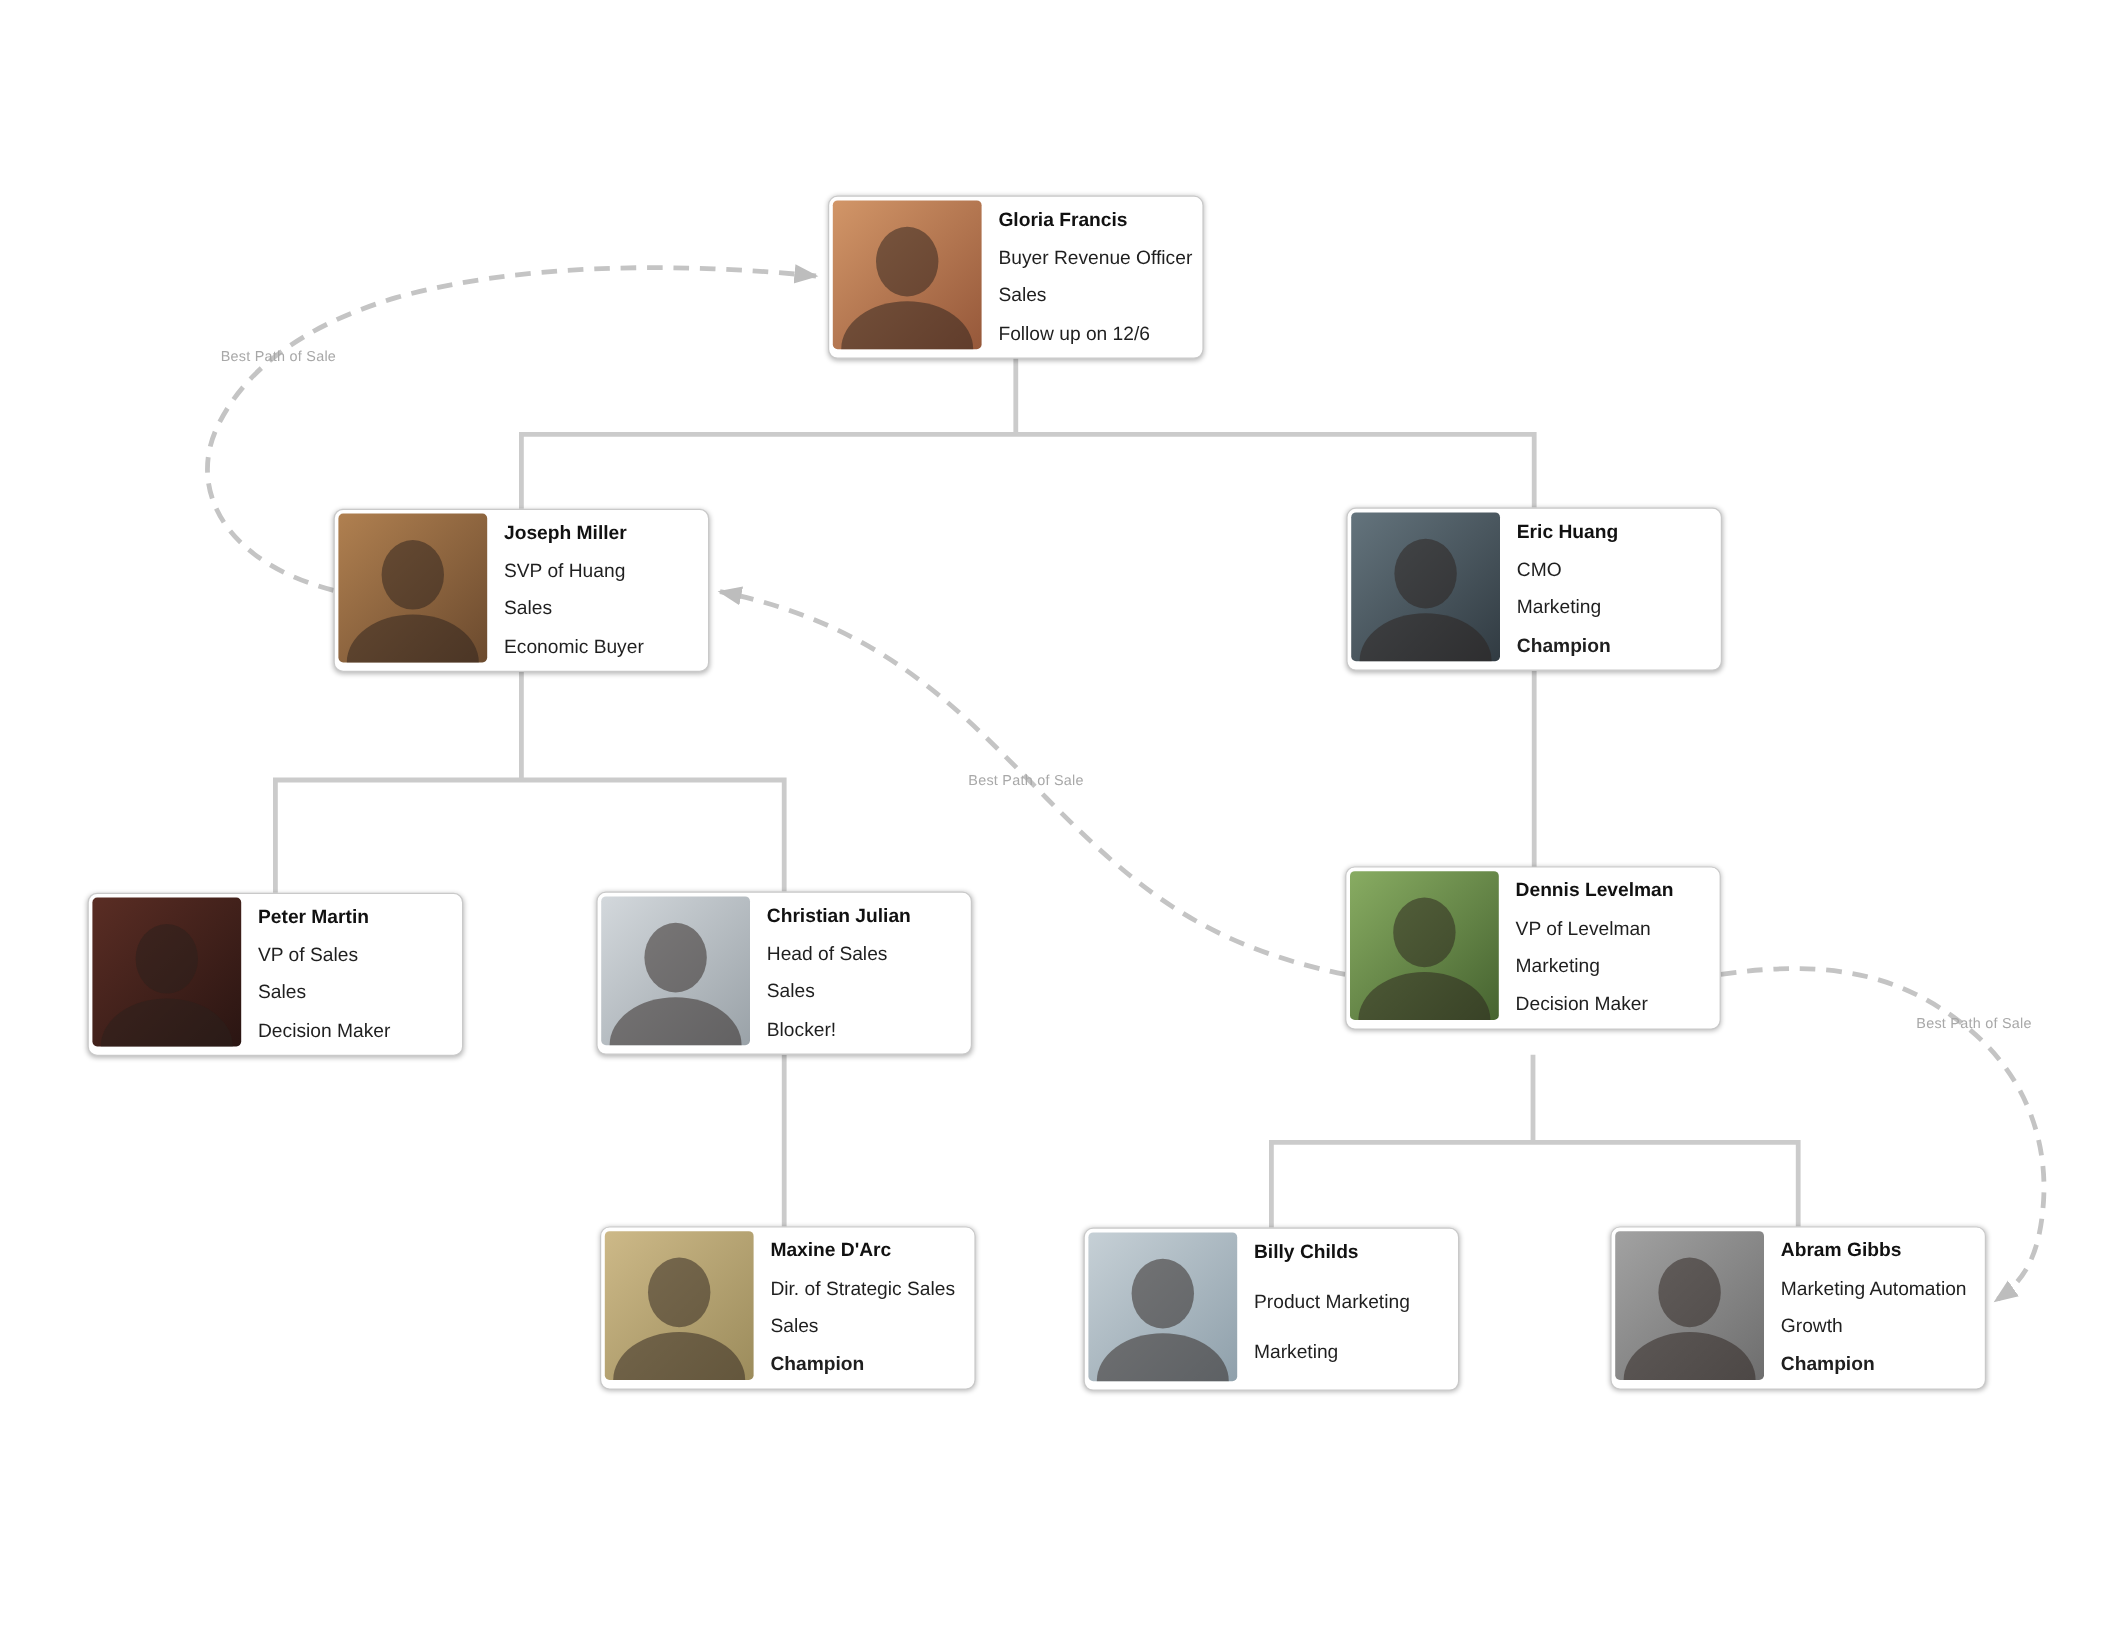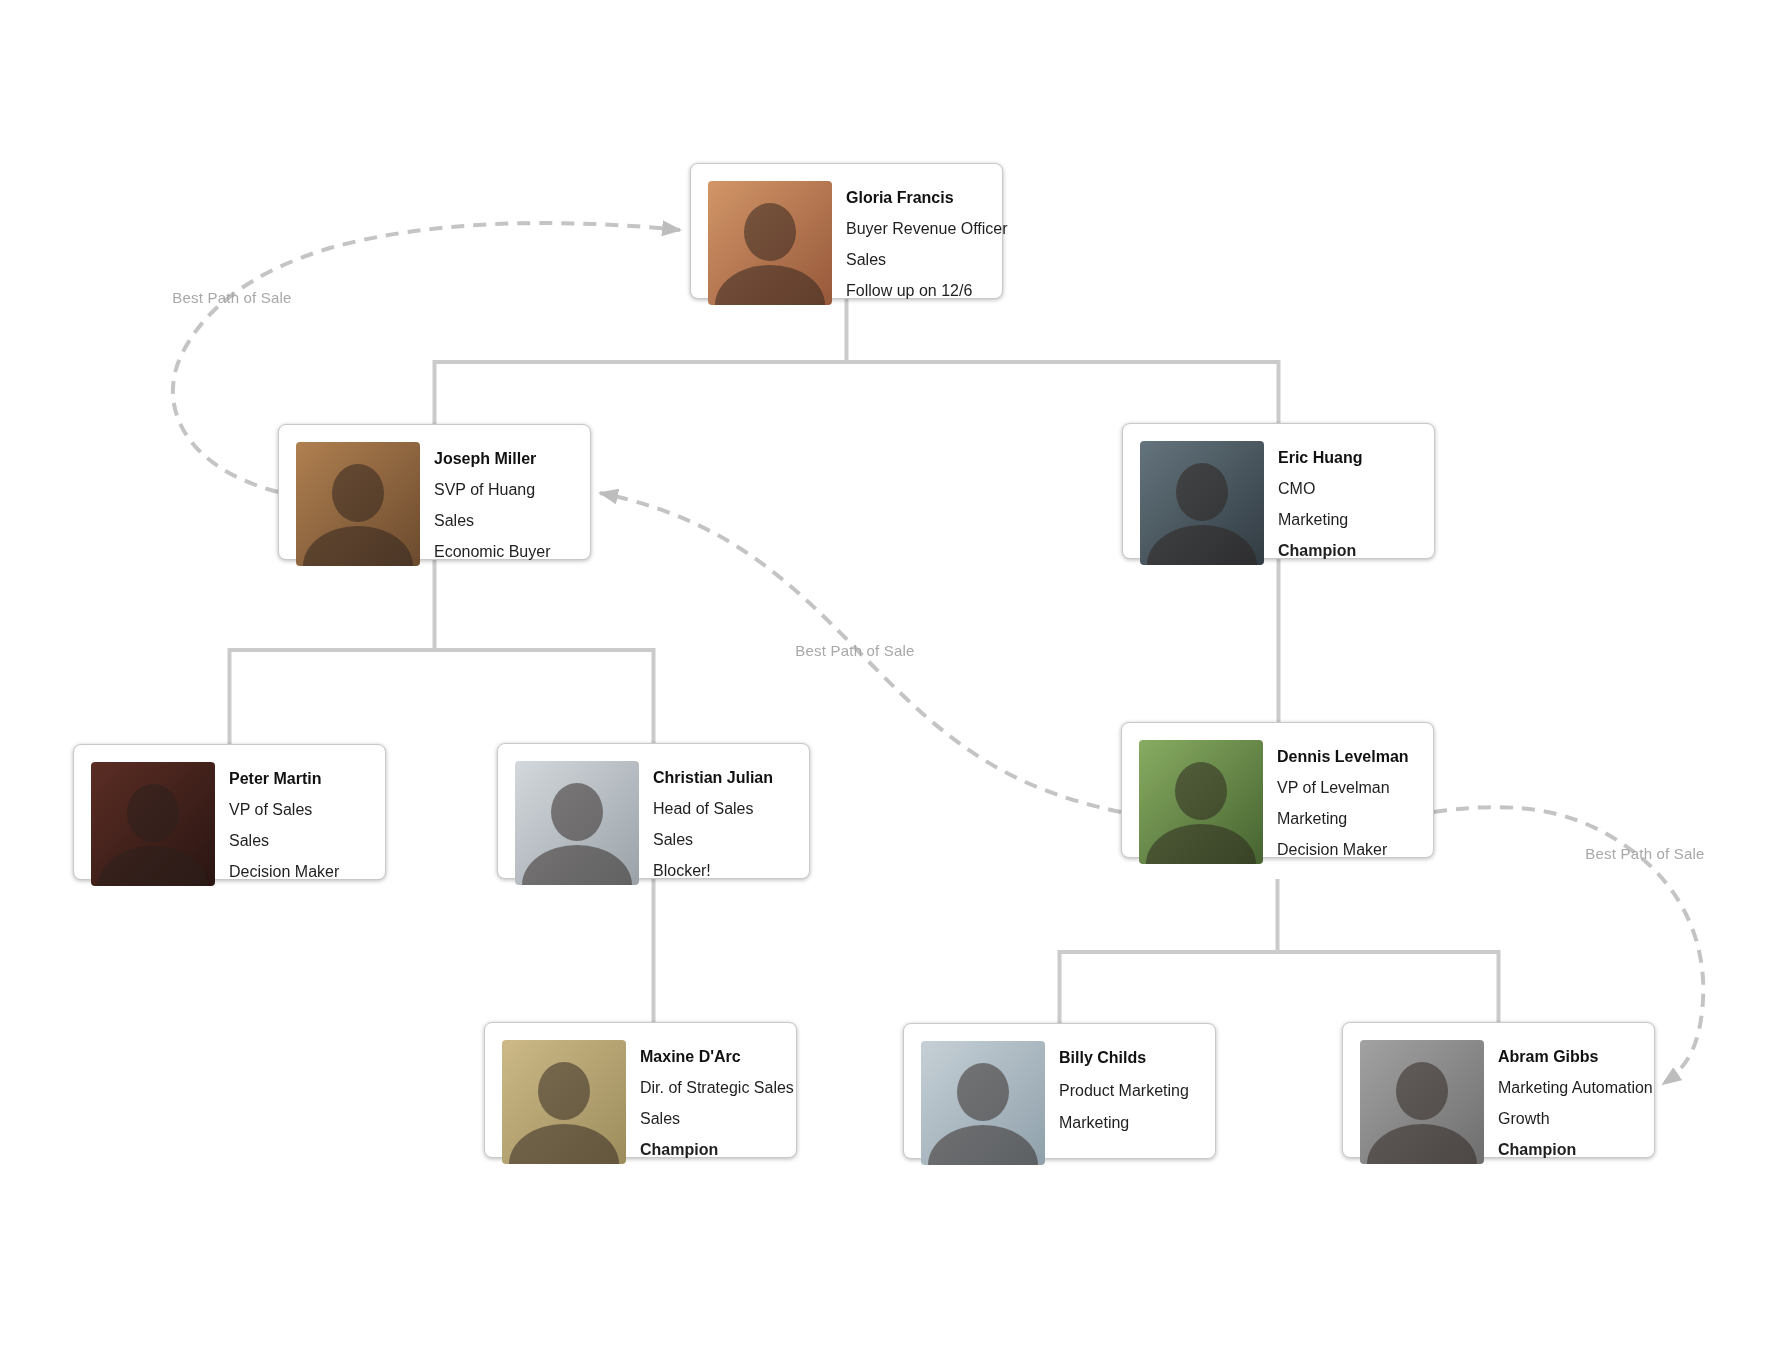--- a/index.html
+++ b/index.html
@@ -5,21 +5,21 @@
   html,body{margin:0;padding:0;background:#ffffff;}
   body{width:1765px;height:1365px;font-family:"Liberation Sans",sans-serif;}
   .stage{position:relative;width:1765px;height:1365px;overflow:hidden;background:#ffffff;}
 
   svg.wires{position:absolute;left:0;top:0;width:1765px;height:1365px;}
 
   .card{
     position:absolute;width:313px;height:136px;box-sizing:border-box;
     background:#ffffff;border:1px solid var(--card-border,#c9c9c9);border-radius:8px;
     box-shadow:0 1px 4px rgba(0,0,0,0.28);
-    display:flex;padding:17px;
+    display:flex;padding:3px;
   }
   .photo{
     flex:0 0 124px;width:124px;height:124px;border-radius:4px;
     position:relative;overflow:hidden;
   }
   .photo::before{ 
     content:"";position:absolute;left:50%;top:18%;width:52px;height:58px;
     transform:translateX(-50%);border-radius:50%;
     background:rgba(42,32,28,0.50);
   }
@@ -42,21 +42,21 @@
     flex:1;margin-left:14px;padding:1px 0;display:flex;flex-direction:column;
     justify-content:space-between;min-width:0;
   }
   .info > div{line-height:31px;font-size:16px;color:var(--body-text,#1f1f1f);white-space:nowrap;}
   .info .name{font-weight:700;color:var(--name-text,#111111);}
   .st-champion{color:var(--champion,#2bb3c3);font-weight:700;}
   .st-blocker{color:var(--blocker,#f77c7c);font-weight:400;}
 
   .path-label{
     position:absolute;transform:translate(-50%,-50%);
-    font-size:15px;color:var(--path-label,#a8a8a8);white-space:nowrap;
+    font-size:12px;color:var(--path-label,#a8a8a8);white-space:nowrap;
     letter-spacing:0.2px;
   }
 </style>
 </head>
 <body>
 
 <div class="stage">
 
   <svg class="wires" viewBox="0 0 1765 1365">
     <defs>
@@ -137,21 +137,21 @@
   <div class="card" style="left:1121px;top:722px">
     <div class="photo p5"></div>
     <div class="info">
       <div class="name">Dennis Levelman</div>
       <div>VP of Levelman</div>
       <div>Marketing</div>
       <div class="st-note">Decision Maker</div>
     </div>
   </div>
 
-  <div class="card" style="left:484px;top:1022px">
+  <div class="card" style="left:500px;top:1022px">
     <div class="photo p6"></div>
     <div class="info">
       <div class="name">Maxine D'Arc</div>
       <div>Dir. of Strategic Sales</div>
       <div>Sales</div>
       <div class="st-champion">Champion</div>
     </div>
   </div>
 
   <div class="card" style="left:903px;top:1023px">

